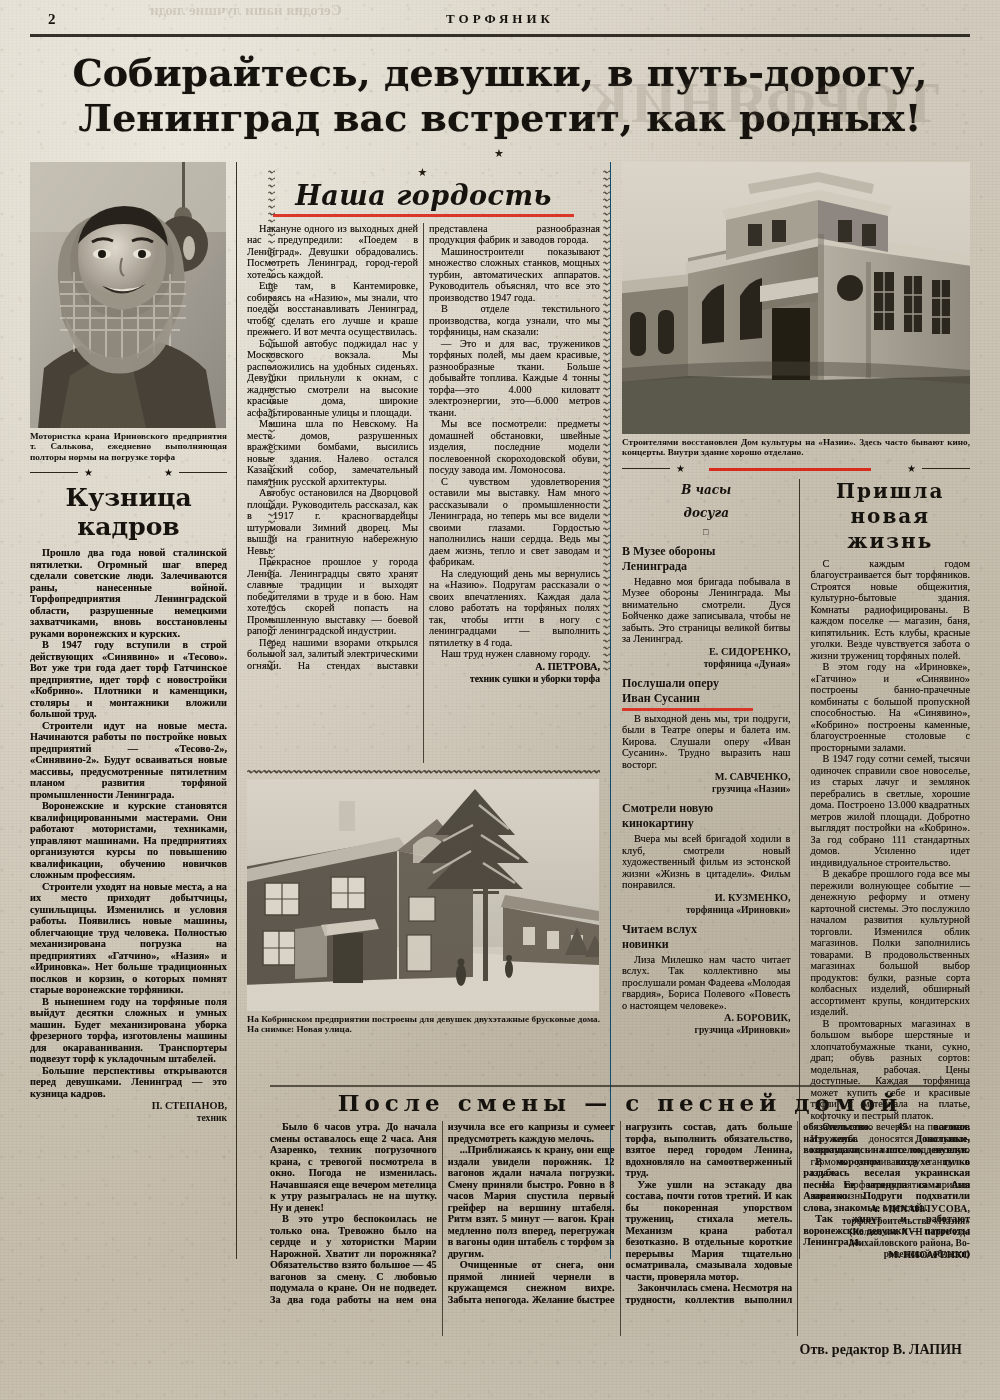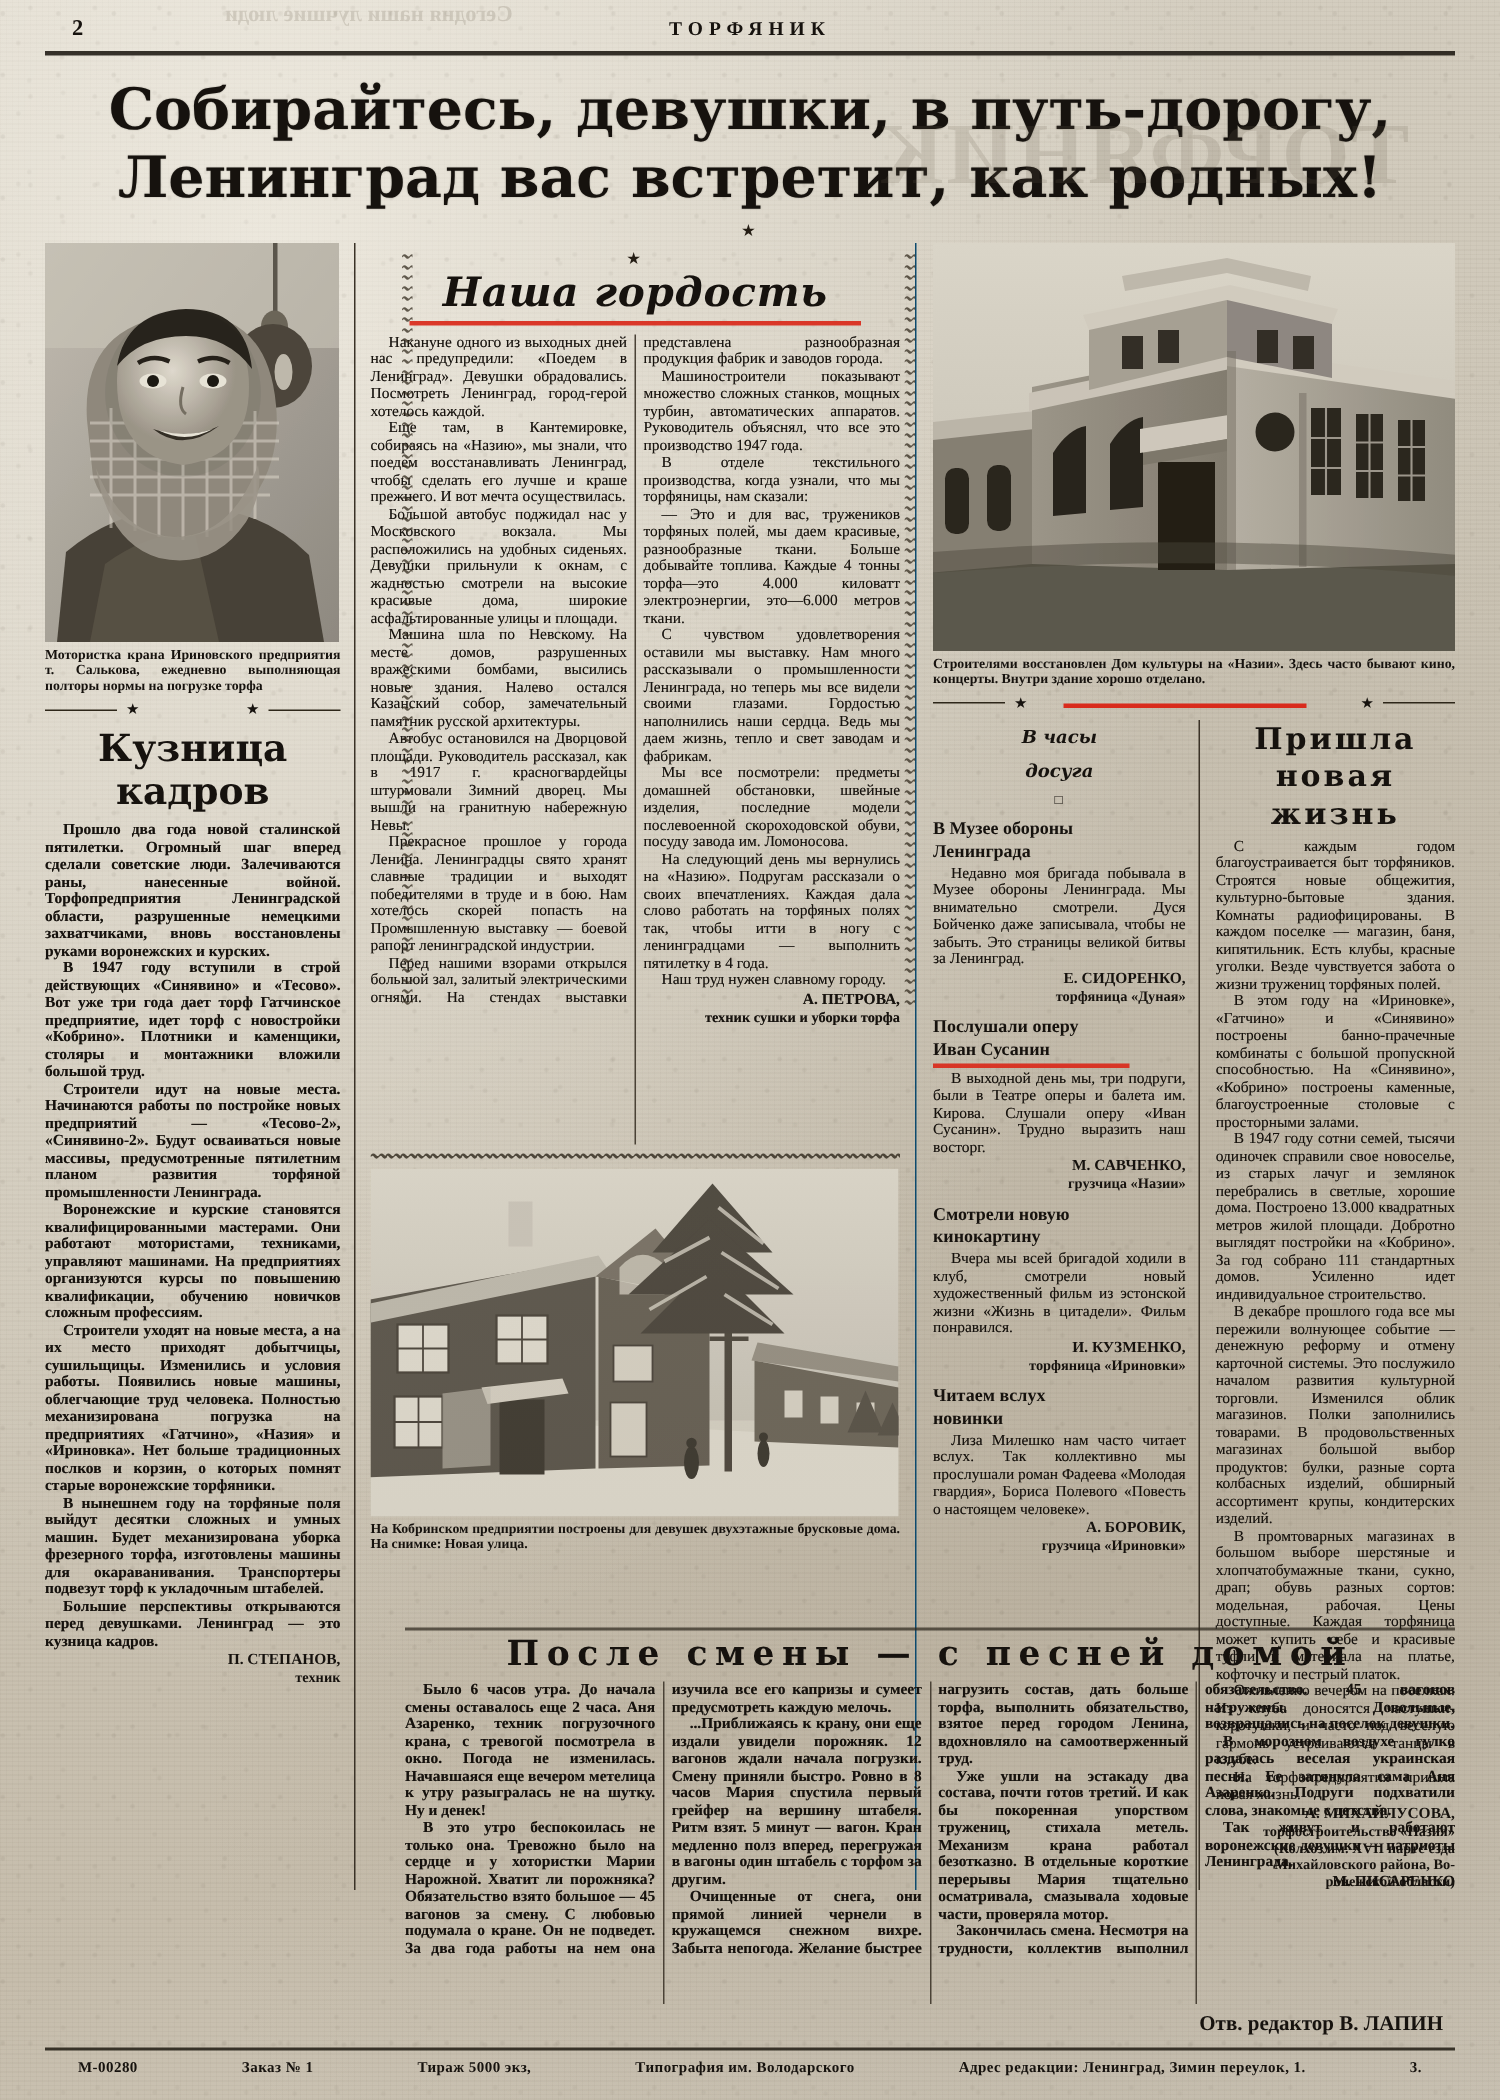--- a/index.html
+++ b/index.html
@@ -262,22 +262,22 @@
         <p>Накануне одного из выходных дней нас предупредили: «Поедем в Ленинград». Девушки обрадовались. Посмотреть Ленинград, город-герой хотелось каждой.</p>
         <p>Еще там, в Кантемировке, собираясь на «Назию», мы знали, что поедем восстанавливать Ленинград, чтобы сделать его лучше и краше прежнего. И вот мечта осуществилась.</p>
         <p>Большой автобус поджидал нас у Московского вокзала. Мы расположились на удобных сиденьях. Девушки прильнули к окнам, с жадностью смотрели на высокие красивые дома, широкие асфальтированные улицы и площади.</p>
         <p>Машина шла по Невскому. На месте домов, разрушенных вражескими бомбами, высились новые здания. Налево остался Казанский собор, замечательный памятник русской архитектуры.</p>
         <p>Автобус остановился на Дворцовой площади. Руководитель рассказал, как в 1917 г. красногвардейцы штурмовали Зимний дворец. Мы вышли на гранитную набережную Невы.</p>
         <p>Прекрасное прошлое у города Ленина. Ленинградцы свято хранят славные традиции и выходят победителями в труде и в бою. Нам хотелось скорей попасть на Промышленную выставку — боевой рапорт ленинградской индустрии.</p>
         <p>Перед нашими взорами открылся большой зал, залитый электрическими огнями. На стендах выставки представлена разнообразная продукция фабрик и заводов города.</p>
         <p>Машиностроители показывают множество сложных станков, мощных турбин, автоматических аппаратов. Руководитель объяснял, что все это производство 1947 года.</p>
         <p>В отделе текстильного производства, когда узнали, что мы торфяницы, нам сказали:</p>
         <p>— Это и для вас, тружеников торфяных полей, мы даем красивые, разнообразные ткани. Больше добывайте топлива. Каждые 4 тонны торфа—это 4.000 киловатт электроэнергии, это—6.000 метров ткани.</p>
+        <p>Мы все посмотрели: предметы домашней обстановки, швейные изделия, последние модели послевоенной скороходовской обуви, посуду завода им. Ломоносова.</p>
         <p>С чувством удовлетворения оставили мы выставку. Нам много рассказывали о промышленности Ленинграда, но теперь мы все видели своими глазами. Гордостью наполнились наши сердца. Ведь мы даем жизнь, тепло и свет заводам и фабрикам.</p>
-        <p>Мы все посмотрели: предметы домашней обстановки, швейные изделия, последние модели послевоенной скороходовской обуви, посуду завода им. Ломоносова.</p>
         <p>На следующий день мы вернулись на «Назию». Подругам рассказали о своих впечатлениях. Каждая дала слово работать на торфяных полях так, чтобы итти в ногу с ленинградцами — выполнить пятилетку в 4 года.</p>
         <p>Наш труд нужен славному городу.</p>
         <div class="sig">А. ПЕТРОВА,</div>
         <div class="sig-sub">техник сушки и уборки торфа</div>
       </div>
 
       <div class="wave2">〰〰〰〰〰〰〰〰〰〰〰〰〰〰〰〰〰〰〰〰〰〰〰〰〰〰〰〰〰〰〰〰〰〰〰〰〰〰〰〰〰〰〰〰</div>
 
       <div class="photo" style="height:232px;">
         <svg viewBox="0 0 352 232" width="352" height="232" preserveAspectRatio="none">
@@ -547,27 +547,16 @@
       <p>В морозном воздухе гулко раздалась веселая украинская песня. Ее затянула сама Аня Азаренко. Подруги подхватили слова, знакомые с детства.</p>
       <p>Так живут и работают воронежские девушки — патриоты Ленинграда.</p>
       <span class="sig" style="display:block">М. ПИСАРЕНКО</span>
     </div>
   </div>
 
   <div style="position:absolute;right:34px;top:1342px;width:230px;">
     <div class="editor">Отв. редактор В. ЛАПИН</div>
   </div>
 
-  <div style="position:absolute;left:30px;right:30px;bottom:16px;">
-    <div class="footer-rule"></div>
-    <div class="footer">
-      <span>М-00280</span>
-      <span>Заказ № 1</span>
-      <span>Тираж 5000 экз,</span>
-      <span>Типография им. Володарского</span>
-      <span>Адрес редакции:   Ленинград,  Зимин переулок, 1.</span>
-      <span class="pgnum-br">3.</span>
-    </div>
-  </div>
 
   <div class="vwave" style="left:268px;top:168px;height:640px;">〰〰〰〰〰〰〰〰〰〰〰〰〰〰〰〰〰〰〰〰〰〰〰〰〰〰〰〰〰〰〰〰〰〰〰〰〰〰〰〰〰〰〰〰〰〰〰〰〰〰〰〰〰〰〰〰〰〰〰〰〰〰〰〰〰〰〰〰〰〰〰〰</div>
   <div class="vwave" style="left:603px;top:168px;height:640px;">〰〰〰〰〰〰〰〰〰〰〰〰〰〰〰〰〰〰〰〰〰〰〰〰〰〰〰〰〰〰〰〰〰〰〰〰〰〰〰〰〰〰〰〰〰〰〰〰〰〰〰〰〰〰〰〰〰〰〰〰〰〰〰〰〰〰〰〰〰〰〰〰</div>
 </div>
 
 </body></html>

